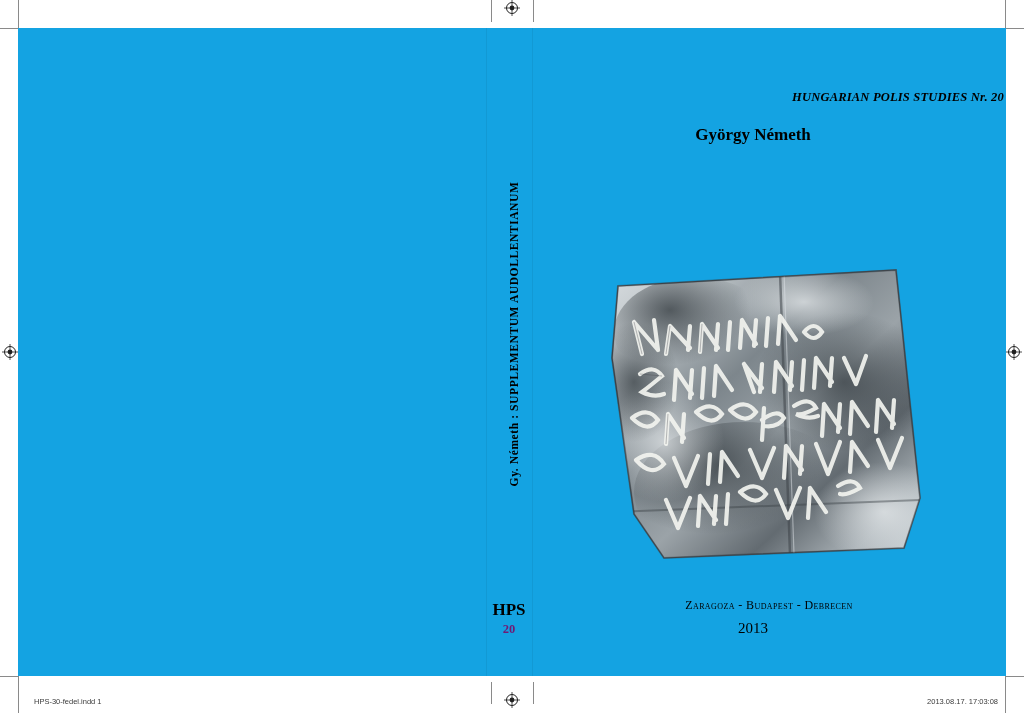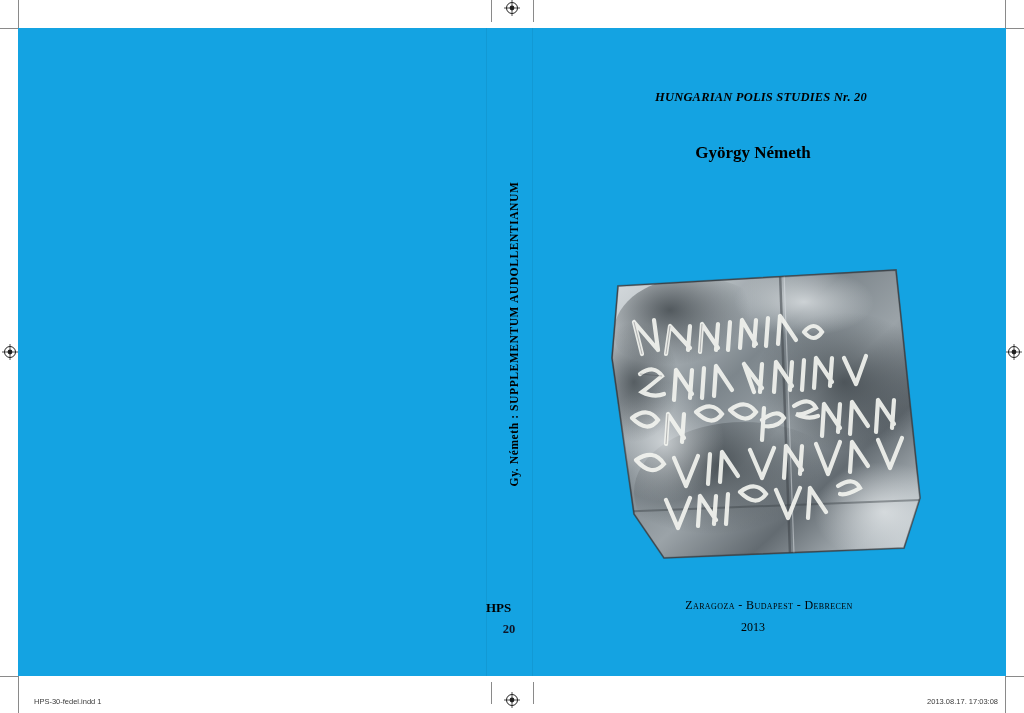--- a/index.html
+++ b/index.html
@@ -60,33 +60,33 @@
     position: absolute;
     left: 500px;
     top: 0;
     width: 488px;
     height: 648px;
   }
 
   .series-line {
     position: absolute;
     top: 62px;
-    left: 8px;
-    width: 470px;
-    text-align: center;
+    left: 16px;
+    width: 470px;
+    text-align: right;
     font-style: italic;
     font-weight: bold;
     font-size: 12.5px;
     letter-spacing: 0.2px;
     color: #000000;
   }
 
   .author {
     position: absolute;
-    top: 115px;
+    top: 97px;
     left: 0;
     width: 470px;
     text-align: center;
     font-weight: bold;
     font-size: 17px;
     color: #000000;
   }
 
   .title {
     position: absolute;
@@ -119,21 +119,21 @@
     color: #000000;
     font-variant: small-caps;
     letter-spacing: 0.4px;
   }
   .year {
     position: absolute;
     top: 592px;
     left: 0;
     width: 470px;
     text-align: center;
-    font-size: 12px;
+    font-size: 15px;
     color: #000000;
   }
 
   
   .spine {
     position: absolute;
     left: 468px;
     top: 0;
     width: 46px;
     height: 648px;
@@ -150,34 +150,34 @@
     font-weight: bold;
     letter-spacing: 0.6px;
     color: #000000;
     white-space: nowrap;
   }
   .spine-hps {
     position: absolute;
     left: 0;
     top: 572px;
     width: 46px;
-    text-align: left;
-    font-size: 13px;
+    text-align: center;
+    font-size: 17px;
     font-weight: bold;
     color: #000000;
   }
   .spine-num {
     position: absolute;
     left: 0;
     top: 594px;
     width: 46px;
     text-align: center;
     font-size: 12.5px;
     font-weight: bold;
-    color: #0f172a;
+    color: #701a75;
   }
 
   
   .slug {
     position: absolute;
     bottom: 7px;
     font-size: 7.5px;
     color: #3a3a3a;
     font-family: "Liberation Sans", sans-serif;
     white-space: nowrap;

